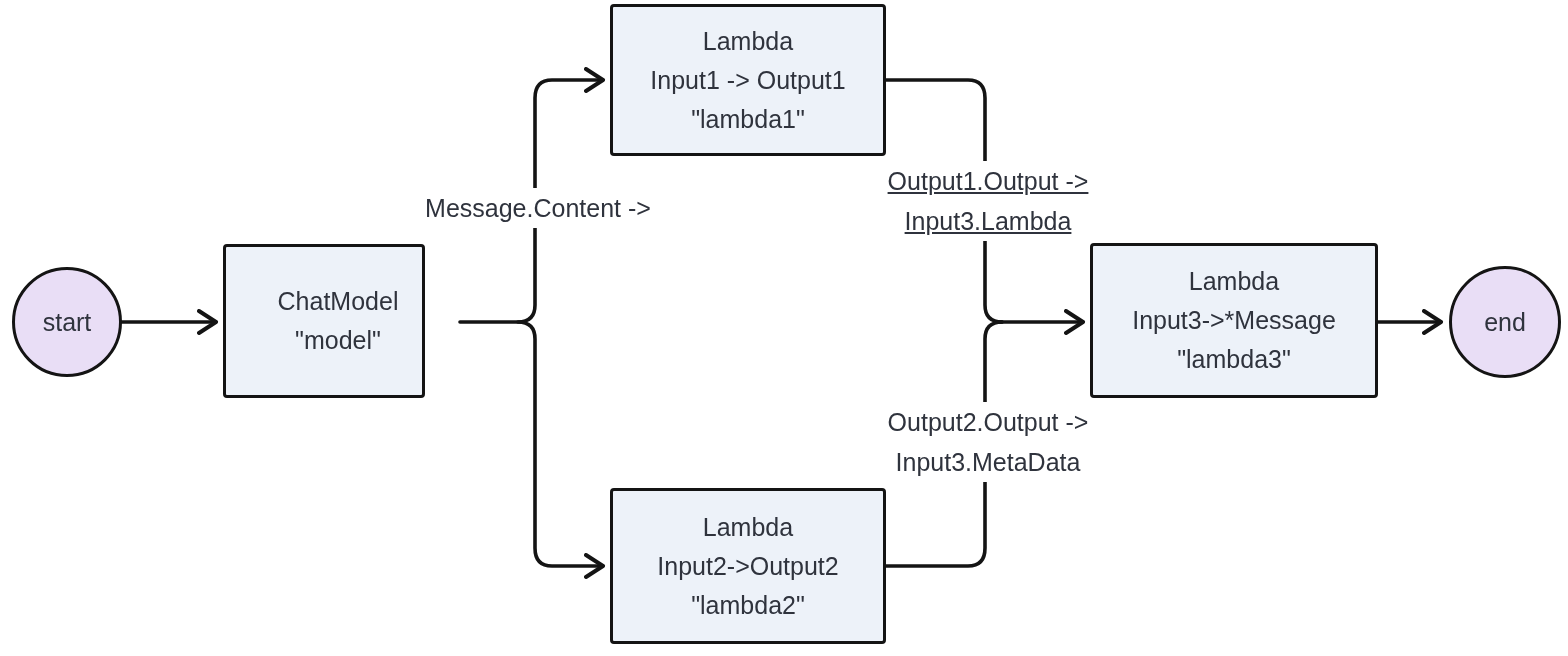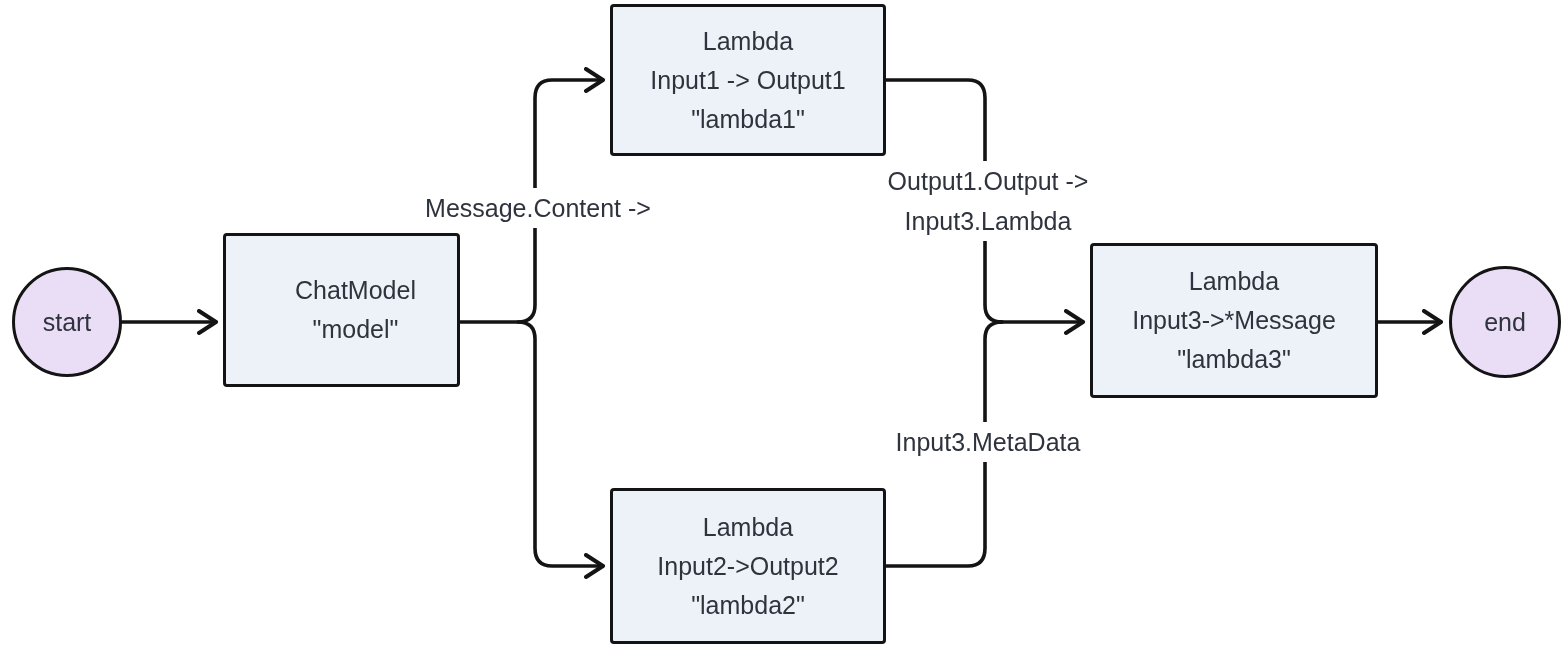--- a/index.html
+++ b/index.html
@@ -94,21 +94,21 @@
 
     <path class="edge" d="M 1000 322 H 1083" marker-end="url(#arrow)"></path>
 
     <path class="edge" d="M 1378 322 H 1441" marker-end="url(#arrow)"></path>
   </svg>
 
   <div class="node circle-node" style="left:12px; top:267px; width:110px; height:110px;">
     <div>start</div>
   </div>
 
-  <div class="node rect-node" style="left:223px; top:233px; width:237px; height:154px;padding-left:28px;">
+  <div class="node rect-node" style="left:223px; top:244px; width:202px; height:154px;padding-left:28px;">
     <div>ChatModel</div>
     <div>"model"</div>
   </div>
 
   <div class="node rect-node" style="left:610px; top:4px; width:276px; height:152px;">
     <div>Lambda</div>
     <div>Input1 -&gt; Output1</div>
     <div>"lambda1"</div>
   </div>
 
@@ -125,23 +125,24 @@
   </div>
 
   <div class="node circle-node" style="left:1449px; top:266px; width:112px; height:112px;">
     <div>end</div>
   </div>
 
   <div class="edge-label" style="left:538px; top:208px;">
     <div>Message.Content -&gt;</div>
   </div>
 
-  <div class="edge-label" style="left:988px; top:201px;">
+  <div class="edge-label" style="left:988px; top:201px;text-decoration:underline;">
     <div>Output1.Output -&gt;</div>
     <div>Input3.Lambda</div>
   </div>
 
 
   <div class="edge-label" style="left:988px; top:442px;">
+    <div>Output2.Output -&gt;</div>
     <div>Input3.MetaData</div>
   </div>
 
 </div>
 
 </body></html>

